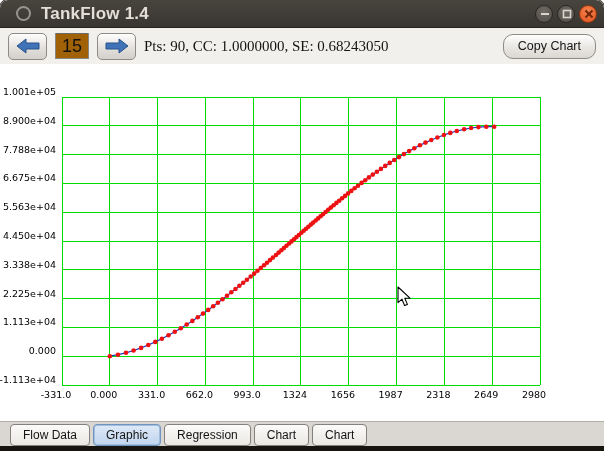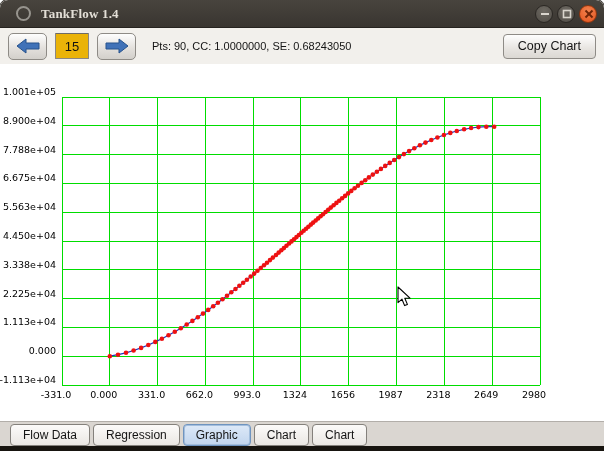--- a/index.html
+++ b/index.html
@@ -2,35 +2,35 @@
 <html><head>
 <meta charset="utf-8">
 <style>
   html,body{margin:0;padding:0;background:#ffffff;font-family:"Liberation Sans",sans-serif;}
   .window{position:relative;width:604px;height:451px;overflow:hidden;border-radius:8px 8px 0 0;
           box-shadow:0 0 0 1px #35322d;background:#f2f0ec;}
   .titlebar{position:absolute;left:0;top:0;width:604px;height:28px;
             background:linear-gradient(#48443e,#393530);border-radius:8px 8px 0 0;
             display:flex;align-items:center;border-bottom:1px solid #26231f;box-sizing:border-box;}
   .app-icon{width:11px;height:11px;border:2px solid #97948e;border-radius:50%;margin:0 10px 0 16px;}
-  .win-title{color:#e3dfd7;font-size:13px;font-weight:bold;letter-spacing:.2px;font-family:Liberation Serif, serif;}
+  .win-title{color:#e3dfd7;font-size:17px;font-weight:bold;letter-spacing:.2px;}
   .win-controls{margin-left:auto;display:flex;gap:4px;padding-right:7px;}
   .wbtn{width:18px;height:18px;border-radius:50%;display:flex;align-items:center;justify-content:center;
         border:1px solid #2b2824;box-sizing:border-box;cursor:default;}
   .wbtn.gray{background:radial-gradient(circle at 50% 32%,#6e6a63,#504c46);}
   .wbtn.close{background:radial-gradient(circle at 50% 32%,#f2834f,#e4531d);border-color:#8e3610;}
   .toolbar{position:absolute;left:0;top:28px;width:604px;height:36px;display:flex;align-items:center;
            padding:0 8px;box-sizing:border-box;gap:8px;background:#f2f0ec;}
   .navbtn{width:39px;height:27px;border:1px solid #8e8b86;border-radius:5px;padding:0;
           background:linear-gradient(#fefefe,#e4e1dd 55%,#d3d0cb);display:flex;align-items:center;justify-content:center;}
   .page-input{width:32px;height:24px;border:1px solid #8a8782;border-top-color:#6e6b66;border-radius:1px;
-              text-align:center;font-size:13px;font-family:"Liberation Sans",sans-serif;background:#eab308;padding:0;color:#111;}
-  .stats{font-size:11px;color:#141414;margin-left:8px;white-space:nowrap;}
+              text-align:center;font-size:18px;font-family:"Liberation Sans",sans-serif;background:#a16207;padding:0;color:#111;}
+  .stats{font-size:15px;color:#141414;margin-left:0;white-space:nowrap;font-family:Liberation Serif, serif;}
   .copybtn{margin-left:auto;height:25px;padding:0 14px;font-size:12.5px;color:#141414;
-           font-family:"Liberation Sans",sans-serif;border:1px solid #8e8b86;border-radius:4px;
+           font-family:"Liberation Sans",sans-serif;border:1px solid #8e8b86;border-radius:10px;
            background:linear-gradient(#fefefe,#e7e4e0 60%,#dbd8d3);}
   .chart-area{position:absolute;left:0;top:64px;width:604px;height:357px;background:#ffffff;}
   .chart-area svg.plot{display:block;}
   text.tick{font-family:"DejaVu Sans",sans-serif;font-size:9.5px;fill:#000;}
   .cursor{position:absolute;width:16px;height:22px;pointer-events:none;}
   .tabbar{position:absolute;left:0;top:421px;width:604px;height:25px;background:#dad6d1;
           border-top:1px solid #b2aea9;box-sizing:border-box;display:flex;align-items:flex-end;
           gap:3px;padding:2px 8px 0 10px;}
   .tab{height:20px;line-height:20px;padding:0 12px;font-size:12px;color:#141414;white-space:nowrap;
        background:linear-gradient(#fcfbfa,#eae7e3);border:1px solid #84817c;border-radius:4px;}
@@ -227,20 +227,20 @@
         </g>
       </svg>
   </div>
 
   <svg class="cursor" viewBox="0 0 16 22" style="left: 397px; top: 286px;">
     <polygon points="1,1 1,16.6 5,13.2 7.6,19.6 10.4,18.4 7.8,12.2 13,12.2" fill="#ffffff" stroke="#000000" stroke-width="1.1" stroke-linejoin="round"></polygon>
   </svg>
 
   <div class="tabbar">
       <div class="tab">Flow Data</div>
+      <div class="tab selected">Graphic</div>
       <div class="tab">Regression</div>
-      <div class="tab selected">Graphic</div>
       <div class="tab">Chart</div>
       <div class="tab">Chart</div>
     </div>
 
   <div class="bottom-strip"></div>
 </div>
 
 </body></html>

